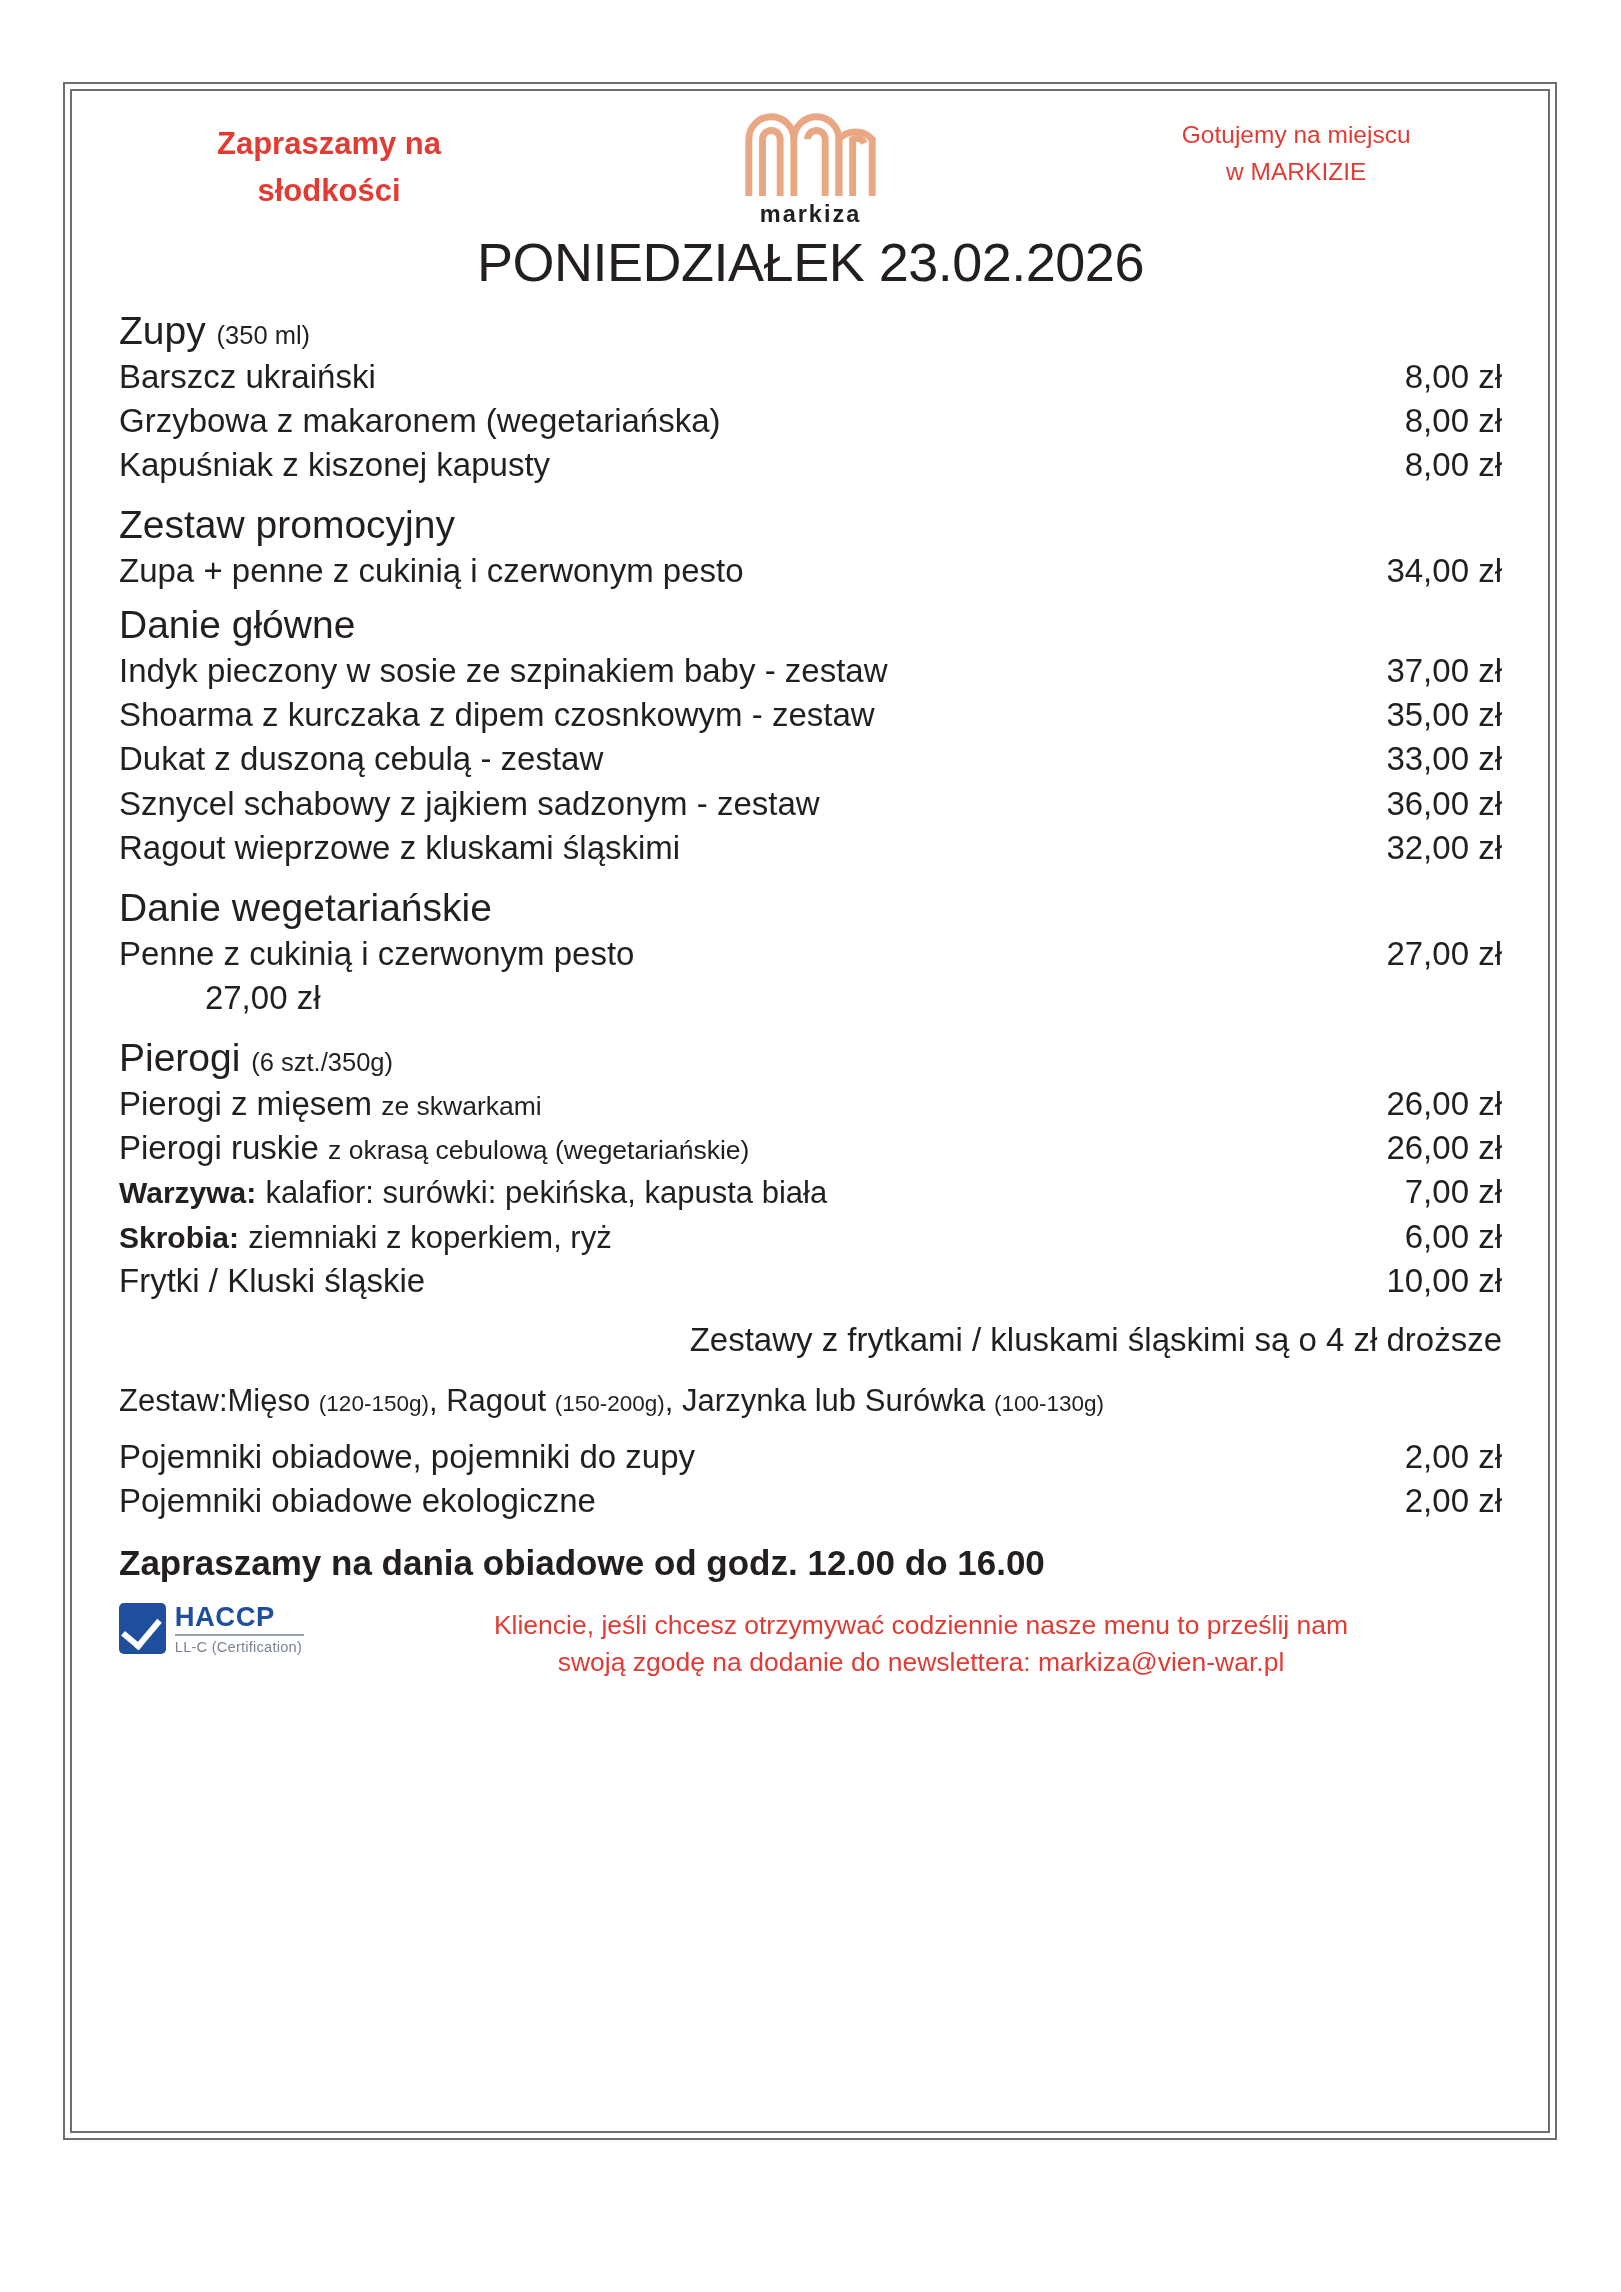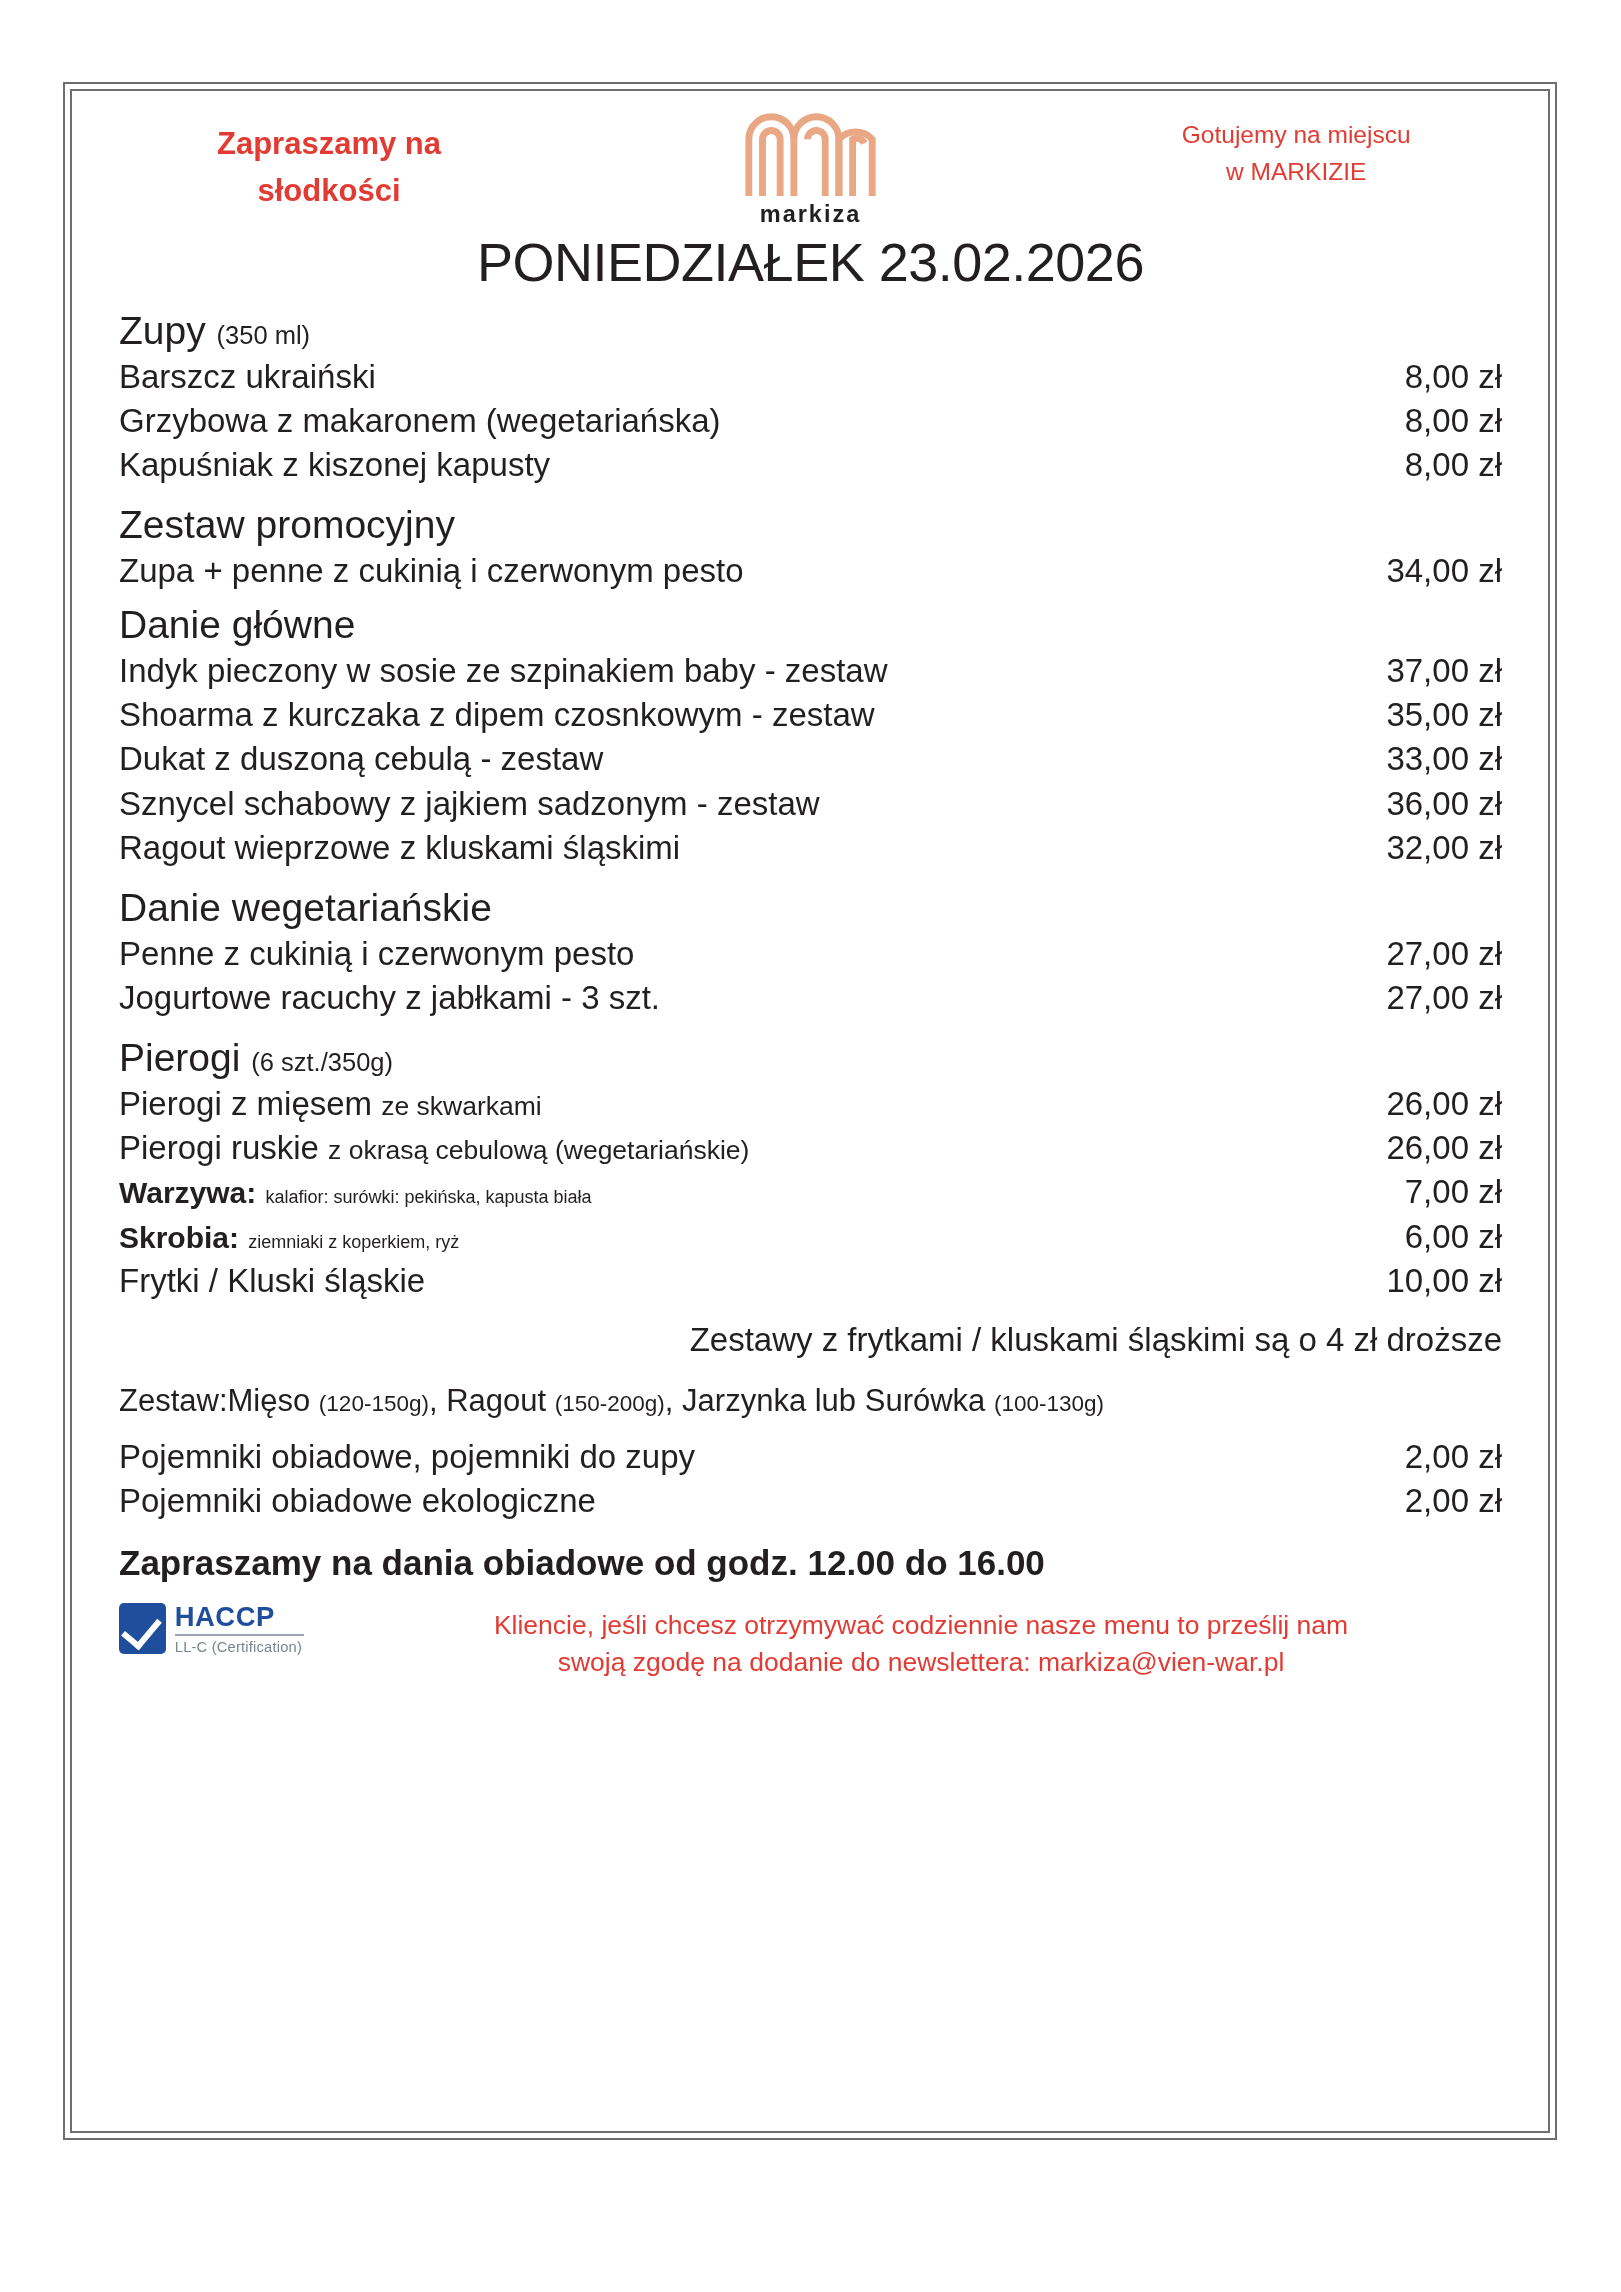--- a/index.html
+++ b/index.html
@@ -129,21 +129,21 @@
     white-space: nowrap;
   }
   .row .name { flex: 1 1 auto; overflow: hidden; }
   .row .price {
     flex: 0 0 auto;
     text-align: right;
     min-width: 176px;
     padding-left: 25.5px;
   }
   .row .sub { font-size: 26.5px; }
-  .row .sub-small { font-size: 18px; }
+  .row .sub-small { font-size: 31px; }
   .row .lead-bold { font-weight: bold; font-size: 30px; }
 
   .note-line {
     font-size: 33px;
     color: #231f20;
     margin-top: 15.7px;
     line-height: 1.3;
     text-align: right;
   }
   .portion-line {
@@ -310,21 +310,20 @@
       <span class="name">Ragout wieprzowe z kluskami śląskimi</span>
       <span class="price">32,00 zł</span>
     </div>
 
     <div class="section-head">Danie wegetariańskie</div>
     <div class="row">
       <span class="name">Penne z cukinią i czerwonym pesto</span>
       <span class="price">27,00 zł</span>
     </div>
     <div class="row">
-      <span class="name">Jogurtowe racuchy z jabłkami - 3 szt.</span>
       <span class="price">27,00 zł</span>
     </div>
 
     <div class="section-head">
       <span>Pierogi</span>
       <span class="qty">(6 szt./350g)</span>
     </div>
     <div class="row">
       <span class="name"><span>Pierogi z mięsem</span> <span class="sub">ze skwarkami</span></span>
       <span class="price">26,00 zł</span>

